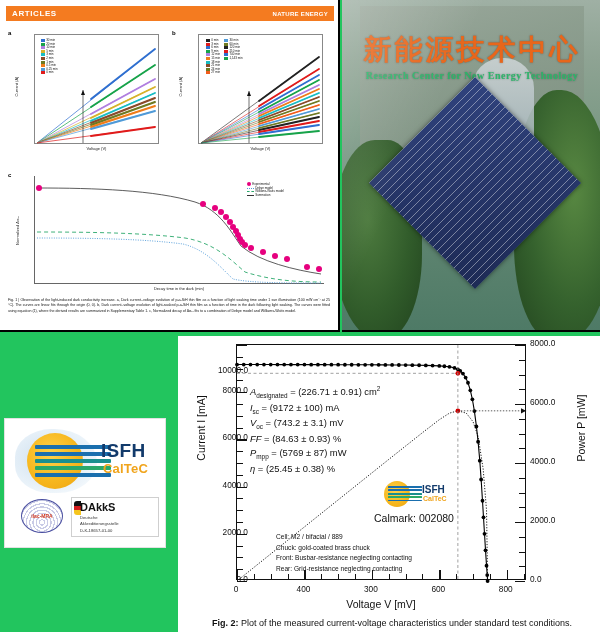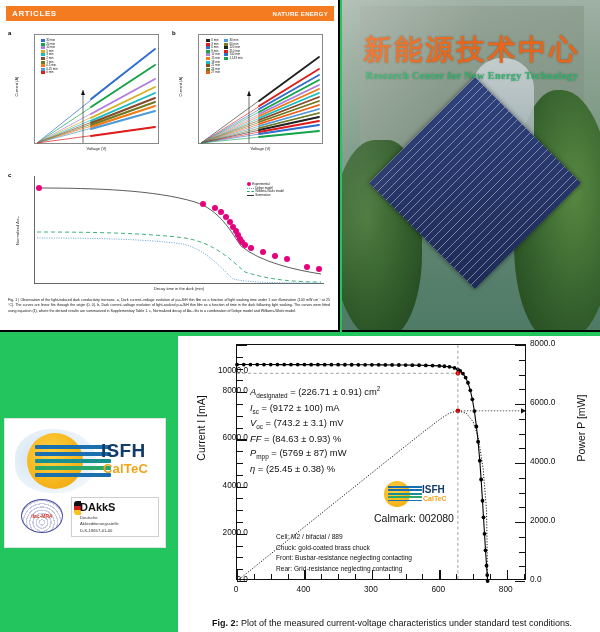--- a/index.html
+++ b/index.html
@@ -514,20 +514,21 @@
         <div>Akkreditierungsstelle</div>
         <div>D-K-18657-01-00</div>
       </div>
     </div>
   </div>
 
   <div id="fig2">
 
     <div class="ylab-l">Current I [mA]</div>
     <div class="ylab-r">Power P [mW]</div>
+    <div class="xlab">Voltage V [mV]</div>
 
     <div id="fig2-frame">
       <svg class="overlay" id="fig2-svg" width="290" height="236" viewBox="0 0 290 236">
           <polyline points="0.00,19.54 6.74,19.54 13.49,19.54 20.23,19.56 26.98,19.56 33.72,19.56 40.47,19.59 47.21,19.59 53.95,19.59 60.70,19.61 67.44,19.61 74.19,19.64 80.93,19.64 87.67,19.66 94.42,19.68 101.16,19.71 107.91,19.73 114.65,19.75 121.40,19.78 128.14,19.80 134.88,19.82 141.63,19.87 148.37,19.92 155.12,19.97 161.86,20.01 168.60,20.06 175.35,20.15 182.09,20.25 188.84,20.39 195.58,20.58 202.33,20.89 207.38,21.24 212.44,21.83 217.50,22.89 220.87,24.31 223.23,25.96 225.93,28.56 228.63,32.57 230.99,37.76 233.35,45.31 235.37,54.28 237.40,66.08 239.42,81.42 241.10,96.76 242.79,115.64 244.14,134.52 245.49,155.76 246.50,172.28 247.51,188.80 248.52,205.32 249.53,220.66 250.21,230.10 250.61,236.00" fill="none" stroke="#000000" stroke-width="1.1"></polyline>
           <circle cx="0" cy="19.54079999999999" r="1.9" fill="#000000"></circle>
           <circle cx="6.7441860465116275" cy="19.54079999999999" r="1.9" fill="#000000"></circle>
           <circle cx="13.488372093023255" cy="19.54079999999999" r="1.9" fill="#000000"></circle>
           <circle cx="20.232558139534884" cy="19.564400000000006" r="1.9" fill="#000000"></circle>
           <circle cx="26.97674418604651" cy="19.564400000000006" r="1.9" fill="#000000"></circle>
           <circle cx="33.72093023255814" cy="19.564400000000006" r="1.9" fill="#000000"></circle>

